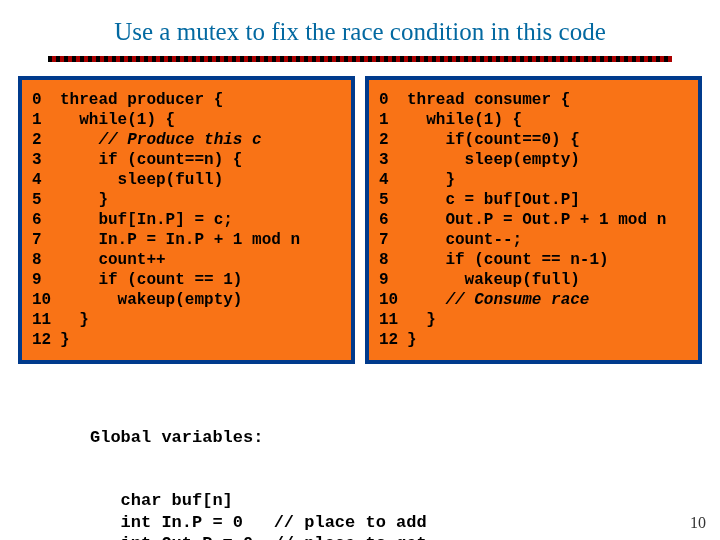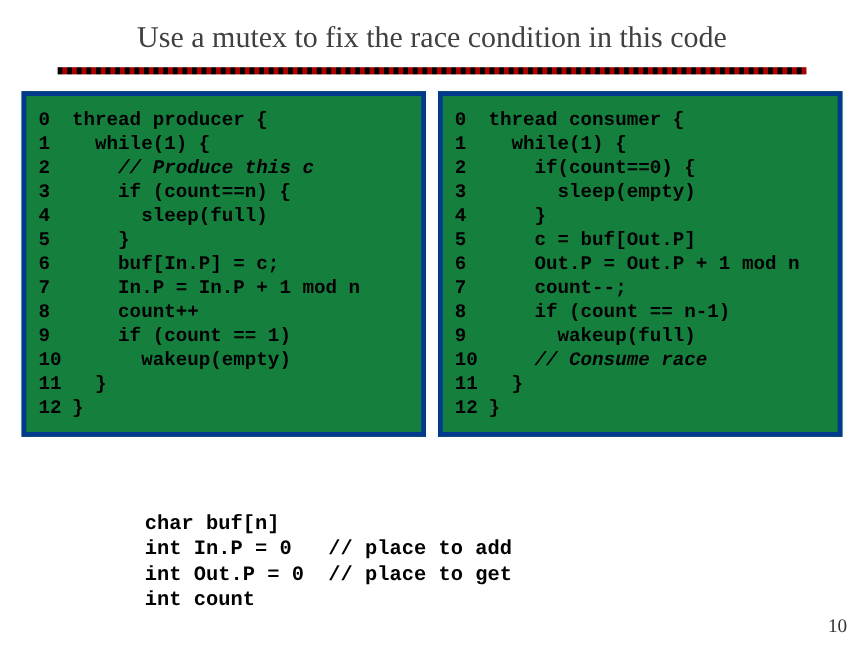--- a/index.html
+++ b/index.html
@@ -10,37 +10,37 @@
     font-family: Georgia, "Times New Roman", serif;
     position: relative;
     overflow: hidden;
   }
   .title {
     font-family: "Comic Sans MS", "Comic Sans", cursive;
     font-size: 25px;
     font-weight: 400;
     text-align: center;
     padding: 18px 10px 6px 10px;
-    color: #404040;
+    color: #0369a1;
   }
   .title-rule {
     margin: 4px 48px 14px 48px;
     height: 6px;
     background: linear-gradient(to right, #000 0 50%, #A00 50% 100%);
     background-size: 8px 100%;
   }
   .codeboxes {
     display: flex;
     justify-content: center;
     gap: 10px;
     padding: 0 18px;
   }
   .codebox {
     border: 4px solid #003a8c;
-    background: #15803d;
+    background: #f97316;
     padding: 10px 10px;
     width: 338px;
   }
   .codebox pre {
     font-family: "Courier New", Courier, monospace;
     font-size: 16px;
     line-height: 1.25;
     font-weight: bold;
     white-space: pre;
   }
@@ -119,20 +119,21 @@
 <span class="num">9</span>      wakeup(full)
 <span class="num">10</span><span class="comment">    // Consume race</span>
 <span class="num">11</span>  }
 <span class="num">12</span>}</pre>
   </div>
 </div>
 
 <div class="bottom">
 
   <div class="globals">
+    <div>Global variables:</div>
     <div id="globals-body">   char buf[n]
    int In.P = 0   // place to add
    int Out.P = 0  // place to get
    int count</div>
   </div>
 </div>
 
 <div class="pagenum">10</div>
 
 </body></html>

